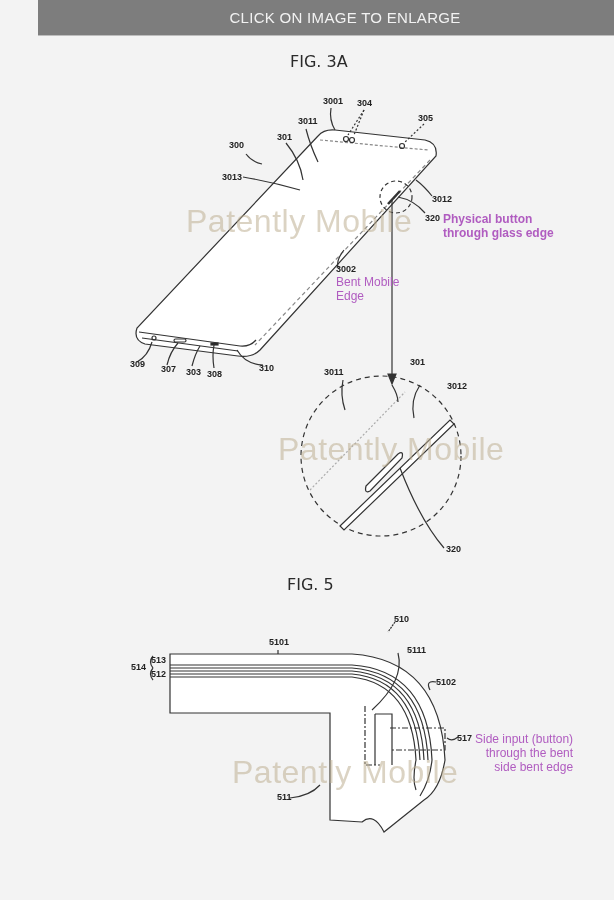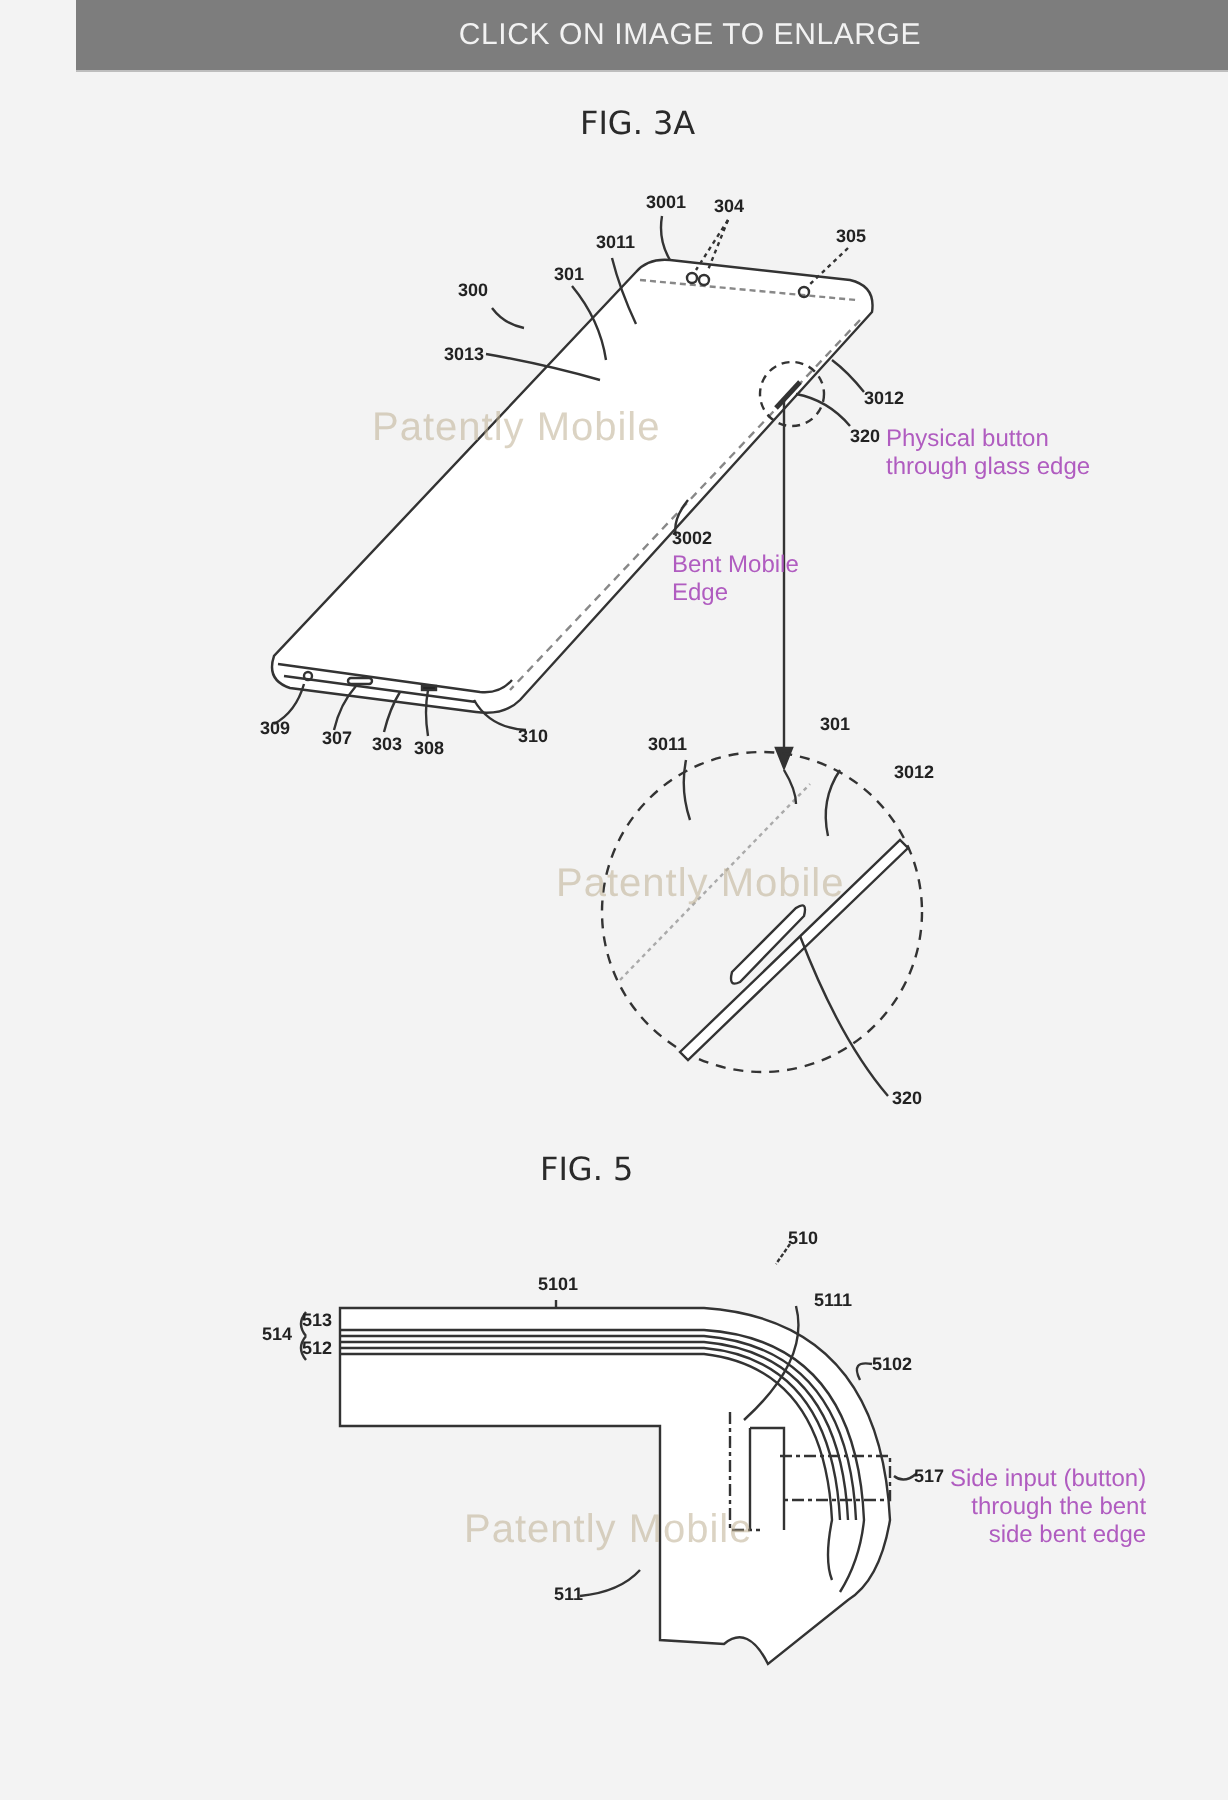--- a/index.html
+++ b/index.html
@@ -2,21 +2,21 @@
 <html><head>
 <meta charset="utf-8">
 <style>
   html,body{margin:0;padding:0;}
   body{width:614px;height:900px;background:#f3f3f3;position:relative;overflow:hidden;font-family:"Liberation Sans",sans-serif;}
   .banner{position:absolute;left:0;top:0;width:614px;height:35px;background:#7d7d7d;color:#f2f2f2;font-size:15px;letter-spacing:0.3px;display:flex;align-items:center;justify-content:center;border-bottom:1px solid #bdbdbd;cursor:pointer;margin-left:38px;}
   .fig-title{position:absolute;font-size:16px;color:#2a2a2a;font-family:"DejaVu Sans",sans-serif;}
   svg{position:absolute;left:0;top:0;}
   .num{font-family:"Liberation Sans",sans-serif;font-size:9px;font-weight:bold;fill:#222;}
   .annot{position:absolute;color:#b05cc0;font-size:12px;line-height:14px;}
-  .wm{position:absolute;color:rgba(190,175,145,0.55);font-size:20px;letter-spacing:0.5px;}
+  .wm{position:absolute;color:rgba(190,175,145,0.55);font-size:32px;letter-spacing:0.5px;}
 </style>
 </head>
 <body>
 
 <div class="banner">CLICK ON IMAGE TO ENLARGE</div>
 
 <div class="fig-title" style="left:290px;top:52px;">FIG. 3A</div>
 
 <svg width="614" height="900">
   <g fill="none" stroke="#333" stroke-width="1.2">
@@ -118,28 +118,28 @@
     <text x="151" y="677">512</text>
     <text x="457" y="741">517</text>
     <text x="277" y="800">511</text>
   </g>
 </svg>
 
 <div class="wm" style="left:186px;top:203px;">Patently Mobile</div>
 <div class="wm" style="left:278px;top:431px;">Patently Mobile</div>
 <div class="wm" style="left:232px;top:754px;">Patently Mobile</div>
 
-<div class="annot" style="left:443px;top:212px;">
+<div class="annot" style="left:443px;top:212px;font-weight:bold;">
   <div>Physical button</div>
   <div>through glass edge</div>
 </div>
 <div class="annot" style="left:336px;top:275px;">
   <div>Bent Mobile</div>
   <div>Edge</div>
 </div>
 
-<div class="fig-title" style="left:270px;top:575px;">FIG. 5</div>
+<div class="fig-title" style="left:287px;top:575px;">FIG. 5</div>
 
 <div class="annot" style="left:475px;top:732px;text-align:right;">
   <div>Side input (button)</div>
   <div>through the bent</div>
   <div>side bent edge</div>
 </div>
 
 </body></html>

